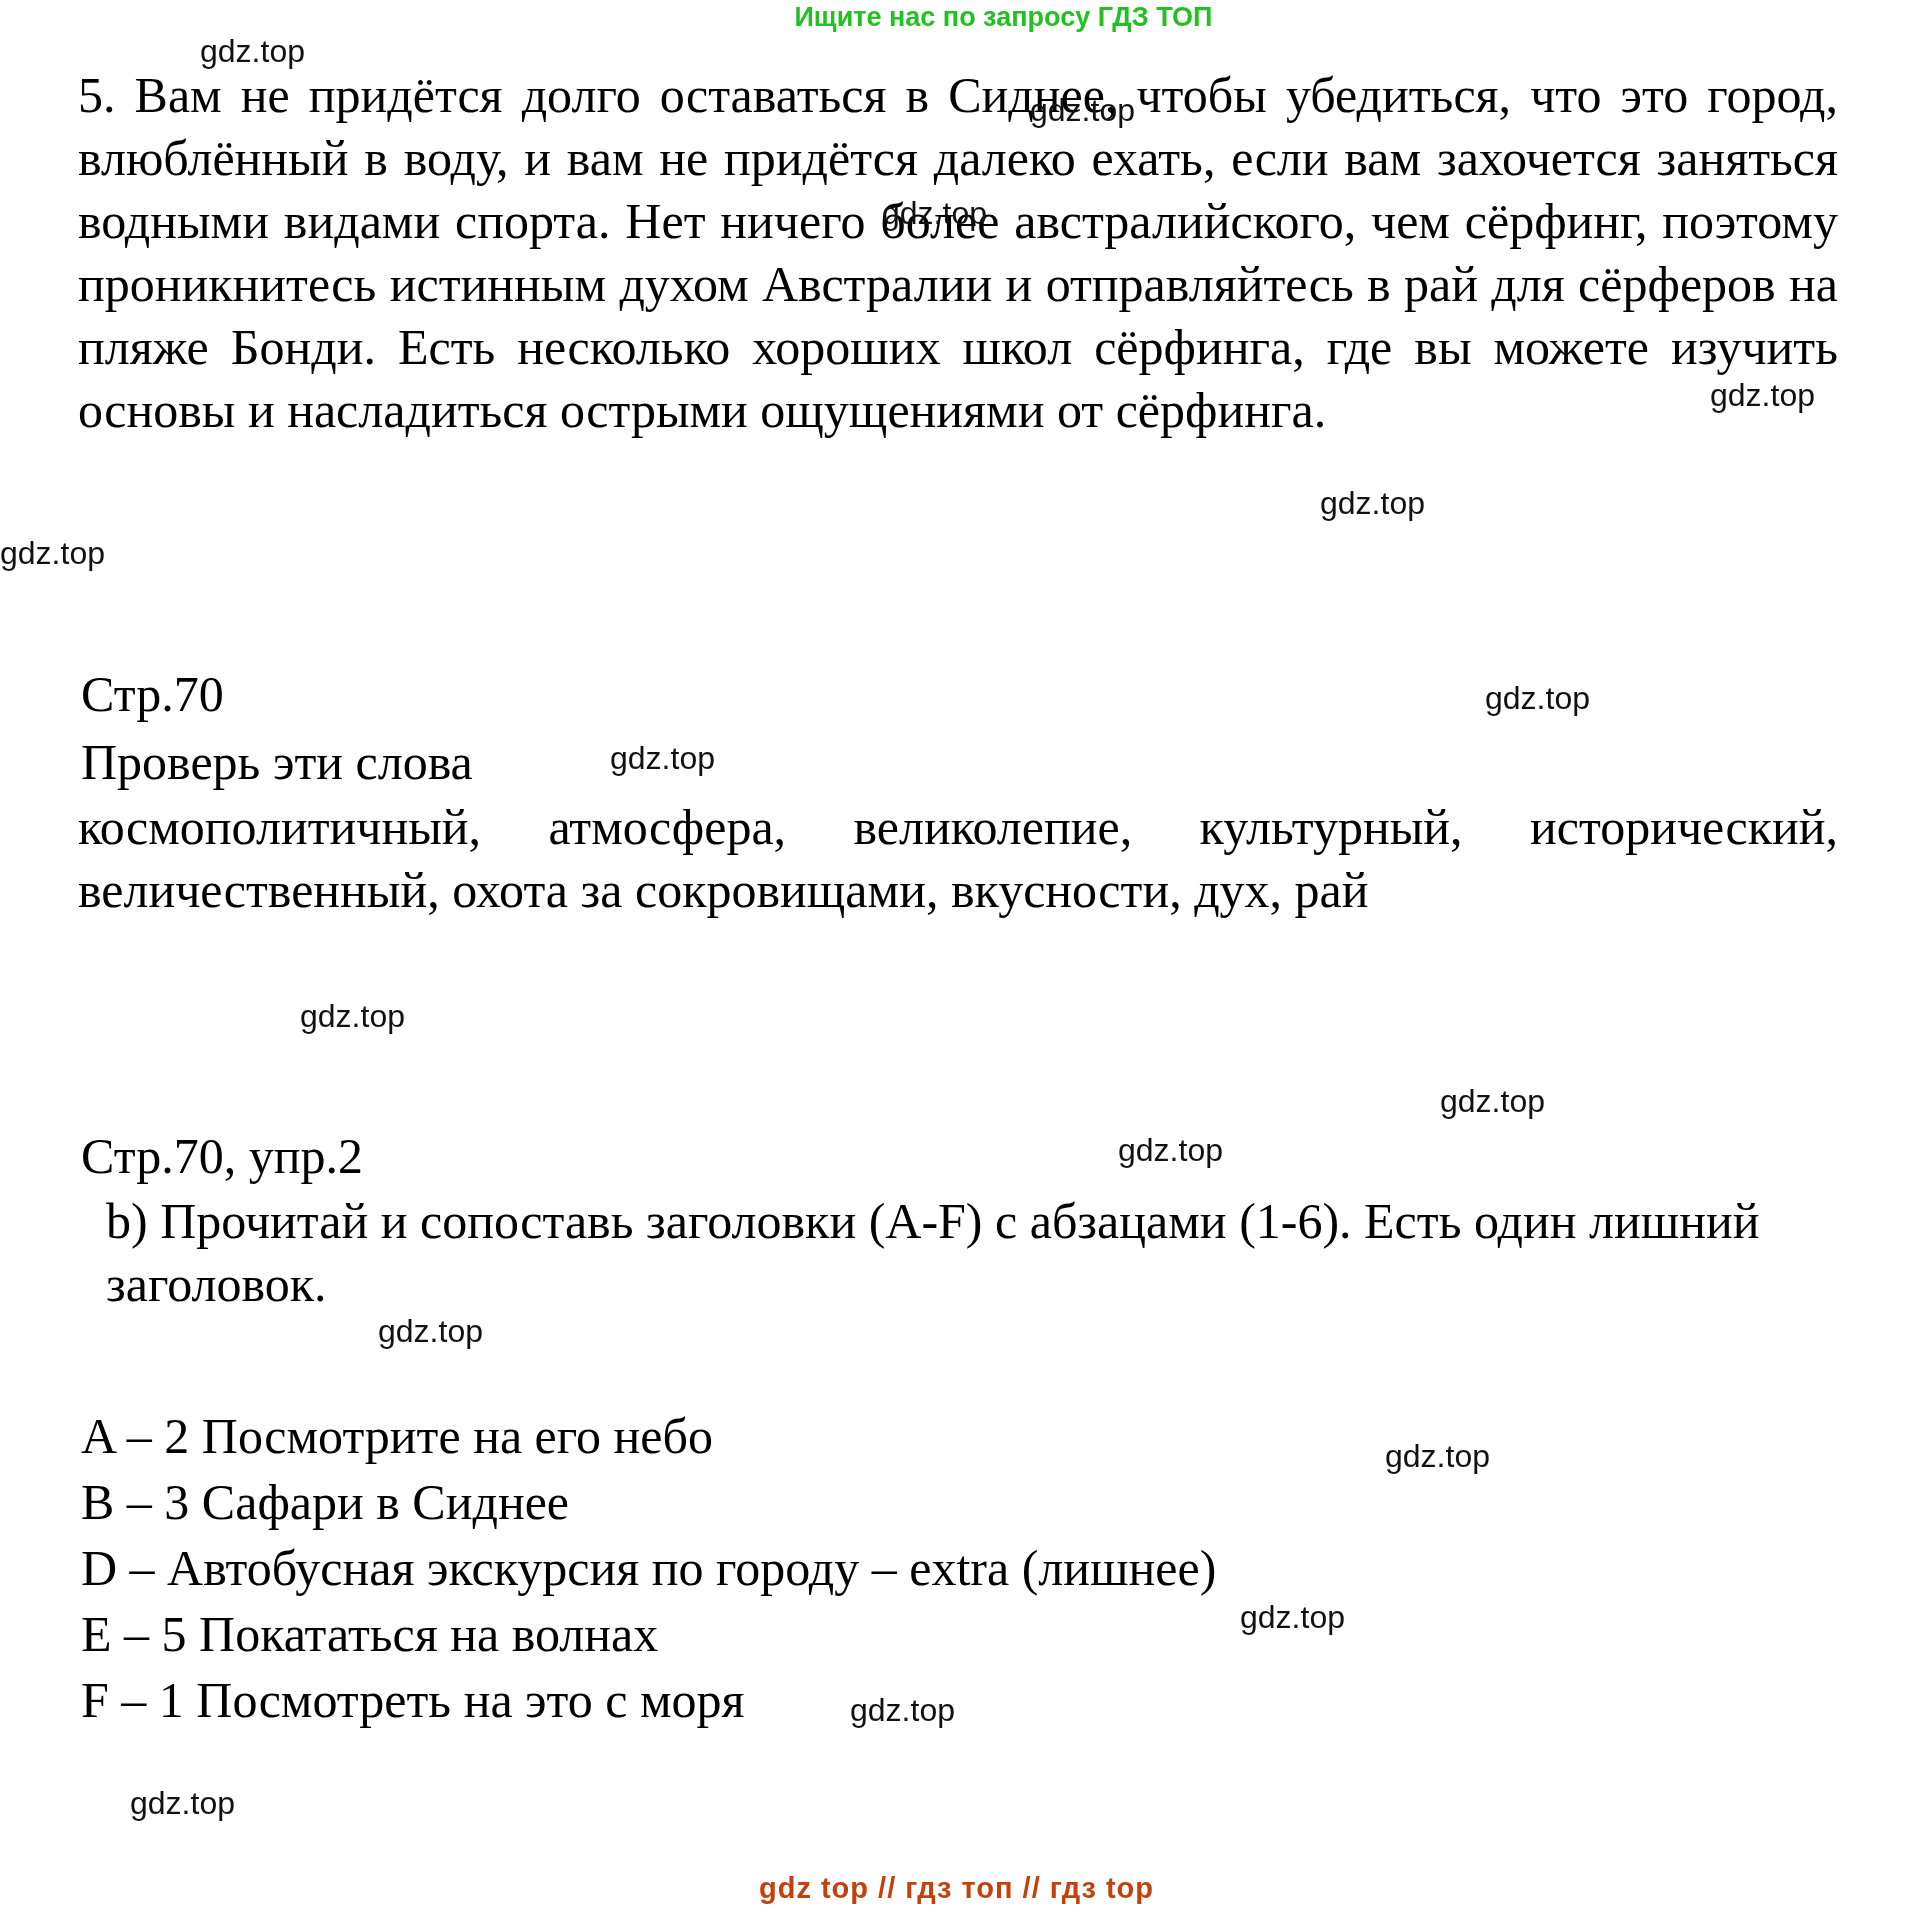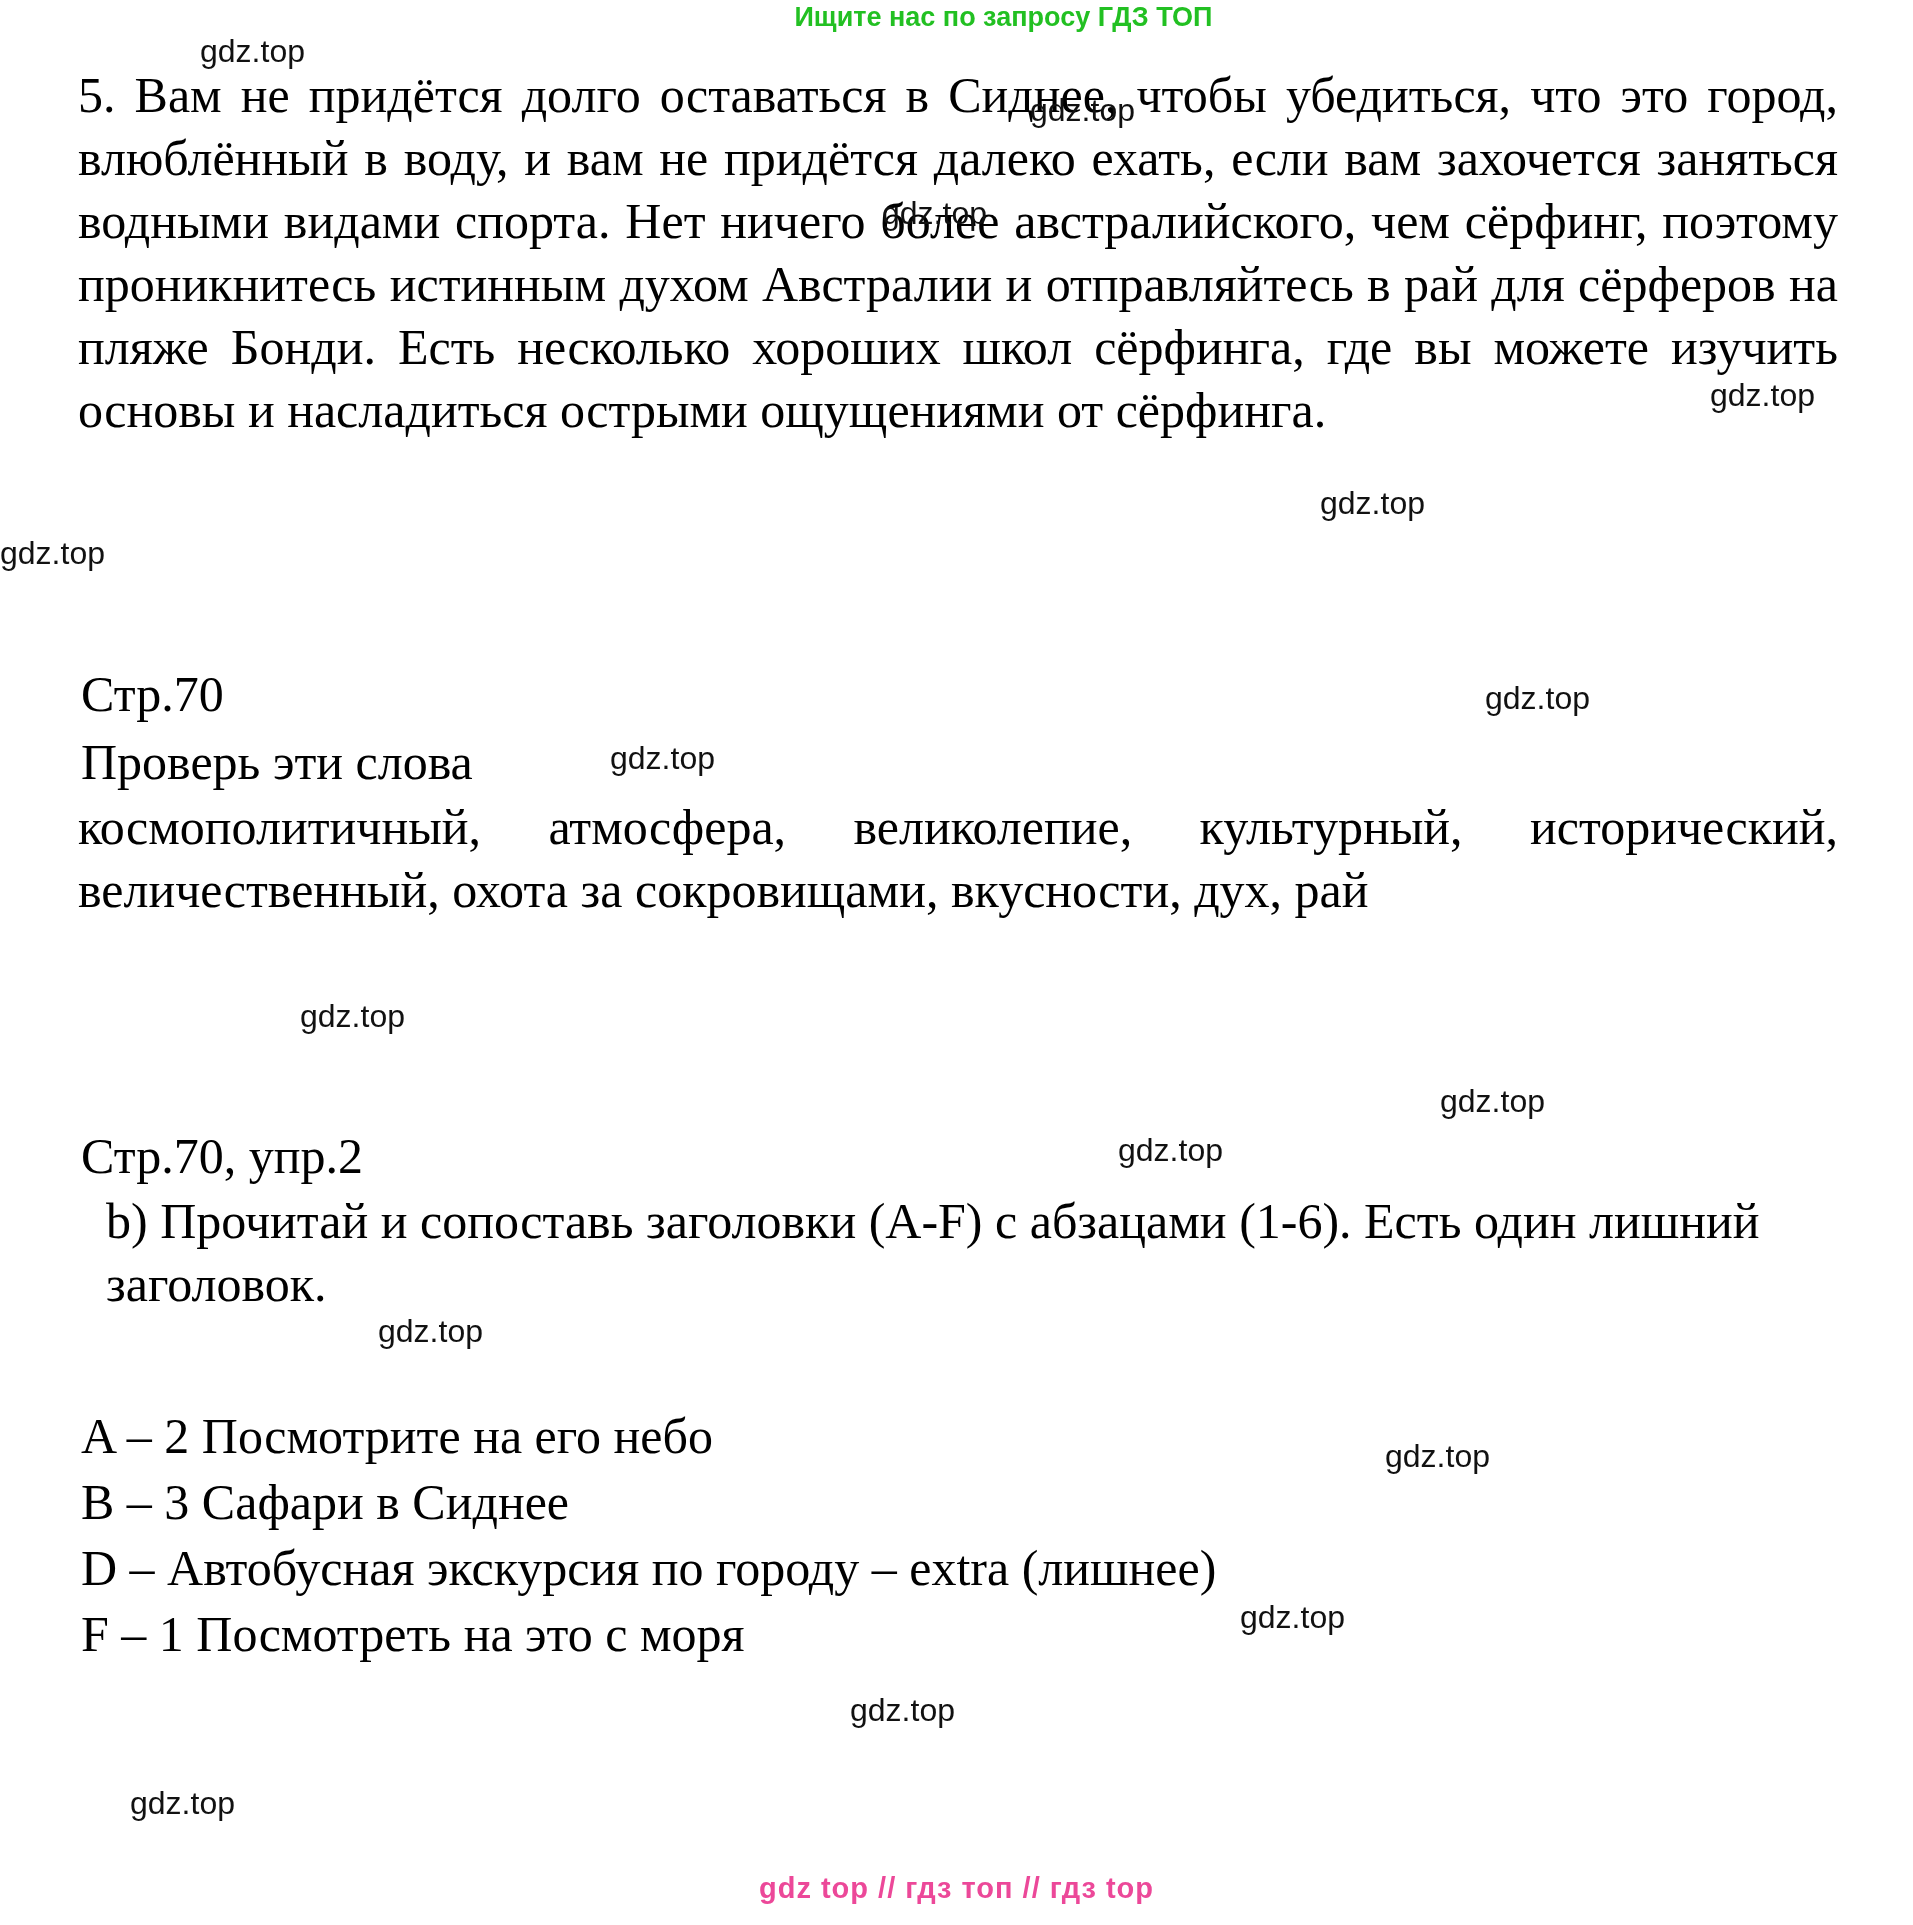--- a/index.html
+++ b/index.html
@@ -100,20 +100,21 @@
   <p class="para abs" style="top:796px; left:0; width:1760px;">космополитичный, атмосфера, великолепие, культурный, исторический, величественный, охота за сокровищами, вкусности, дух, рай</p>
 
   <div class="block-line abs" style="top:1122px; left:0;">Стр.70, упр.2</div>
 
   <p class="para abs nojust" style="top:1190px; left:0; width:1775px;margin-left:28px;">b) Прочитай и сопоставь заголовки (A-F) с абзацами (1-6). Есть один лишний заголовок.</p>
 
   <div class="abs" style="top:1402px; left:0; width:1760px;">
     <div class="block-line">A – 2 Посмотрите на его небо</div>
     <div class="block-line">B – 3 Сафари в Сиднее</div>
     <div class="block-line">D – Автобусная экскурсия по городу – extra (лишнее)</div>
+    <div class="block-line">E – 5 Покататься на волнах</div>
     <div class="block-line">F – 1 Посмотреть на это с моря</div>
   </div>
 
 </div>
 
 <div id="watermark-layer">
     <div class="wm" style="left: 200px; top: 38px;">gdz.top</div>
     <div class="wm" style="left: 1030px; top: 97px;">gdz.top</div>
     <div class="wm" style="left: 882px; top: 200px;">gdz.top</div>
     <div class="wm" style="left: 1710px; top: 382px;">gdz.top</div>
@@ -124,13 +125,13 @@
     <div class="wm" style="left: 300px; top: 1003px;">gdz.top</div>
     <div class="wm" style="left: 1440px; top: 1088px;">gdz.top</div>
     <div class="wm" style="left: 1118px; top: 1137px;">gdz.top</div>
     <div class="wm" style="left: 378px; top: 1318px;">gdz.top</div>
     <div class="wm" style="left: 1385px; top: 1443px;">gdz.top</div>
     <div class="wm" style="left: 1240px; top: 1604px;">gdz.top</div>
     <div class="wm" style="left: 850px; top: 1697px;">gdz.top</div>
     <div class="wm" style="left: 130px; top: 1790px;">gdz.top</div>
   </div>
 
-<div id="footer" style="color: #ec4899;">gdz top  //  гдз топ  //  гдз top</div>
+<div id="footer" style="color: #c2410c;">gdz top  //  гдз топ  //  гдз top</div>
 
 </body></html>

